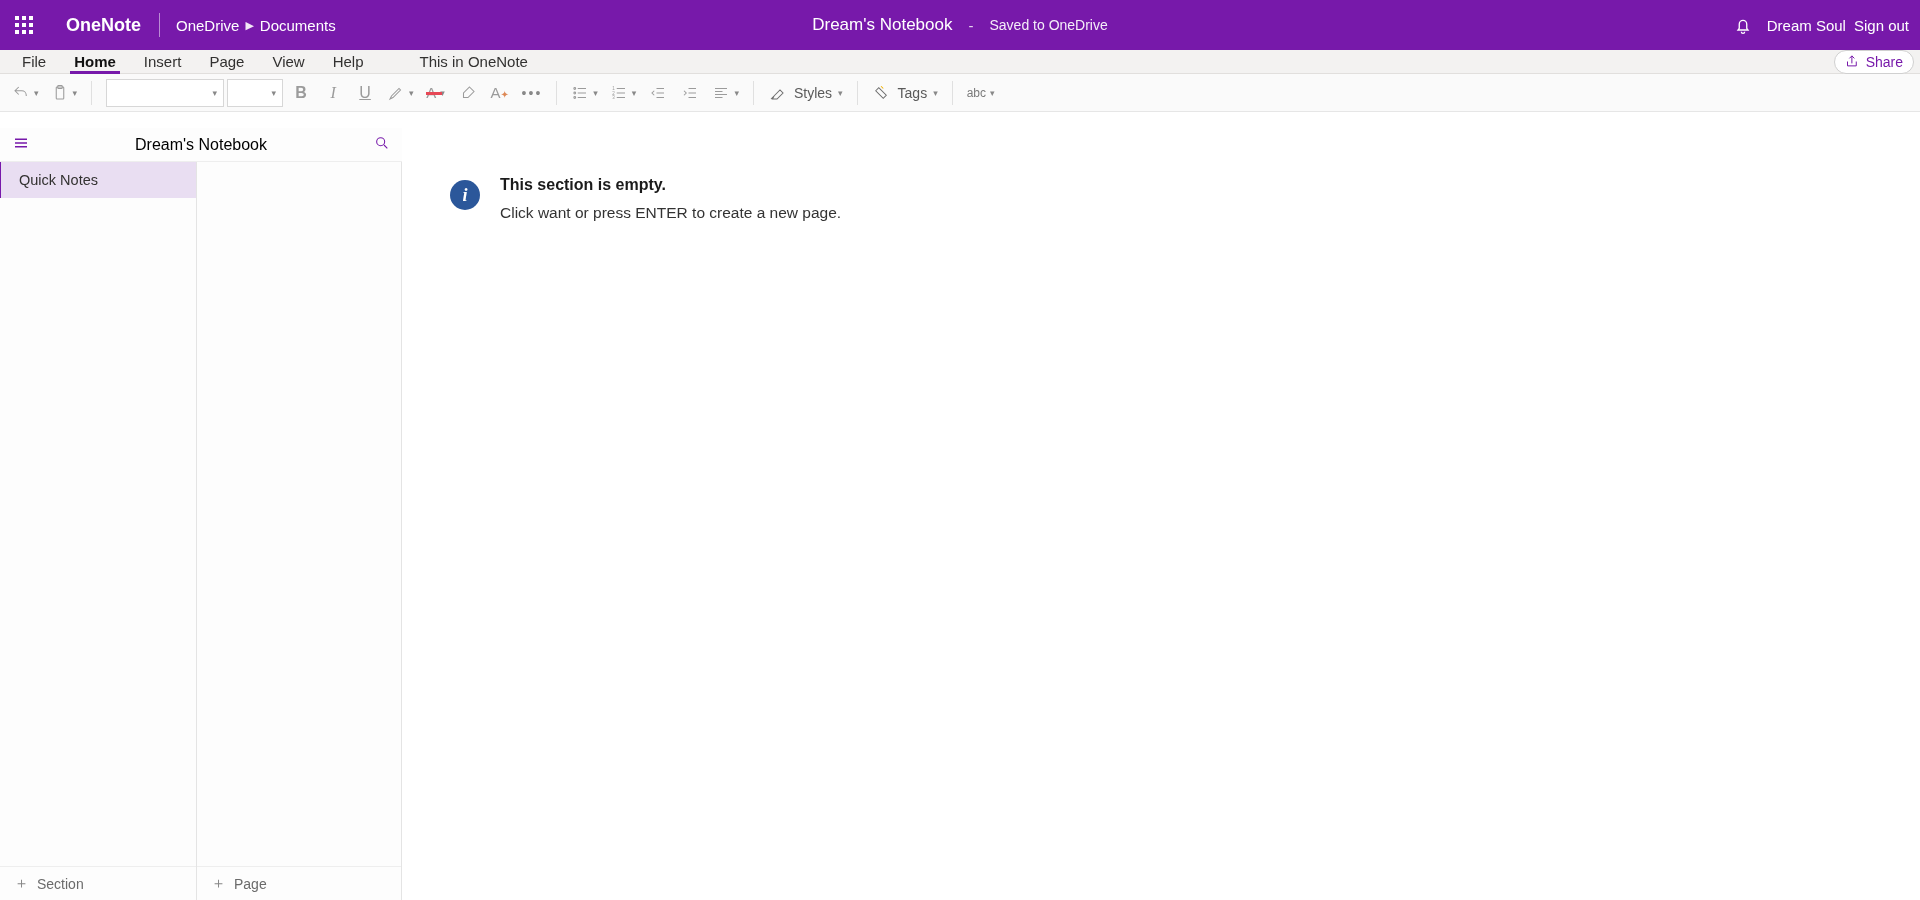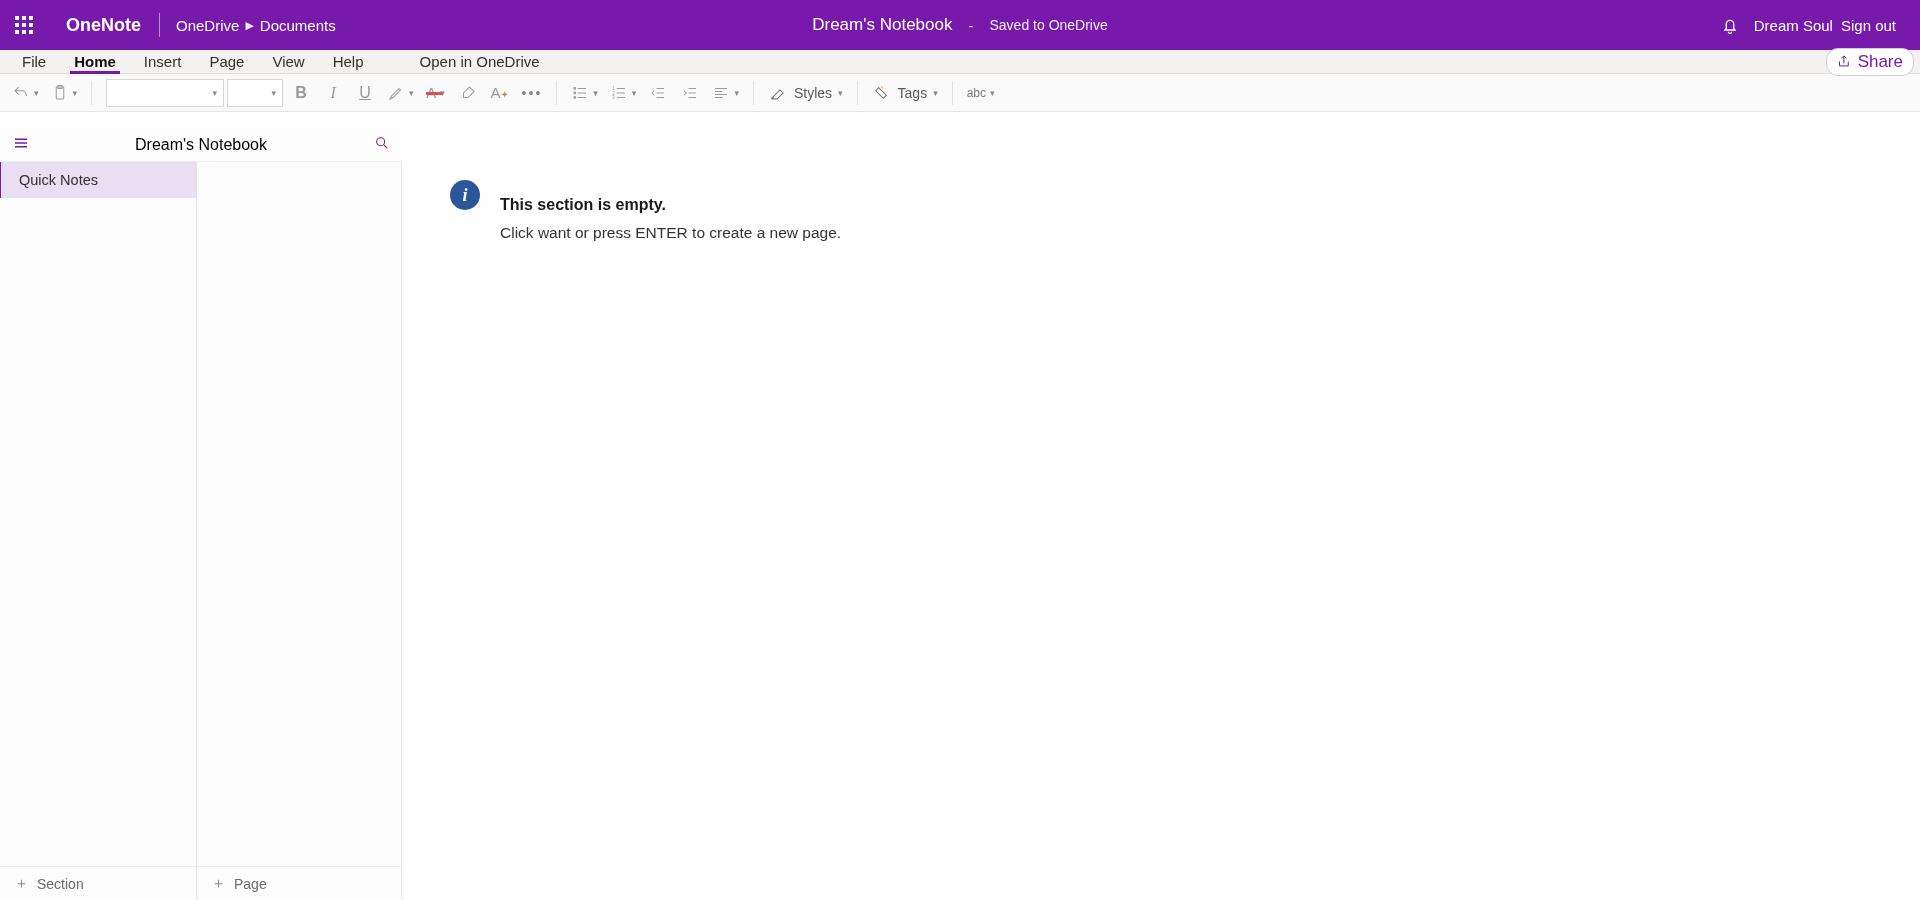--- a/index.html
+++ b/index.html
@@ -5,21 +5,21 @@
   * { box-sizing: border-box; margin: 0; padding: 0; font-family: "Segoe UI", Arial, sans-serif; }
   html, body { width: 100%; height: 100%; background: #fff; overflow: hidden; }
 
   
   .titlebar {
     height: 50px;
     background: #7719aa;
     color: #fff;
     display: flex;
     align-items: center;
-    padding: 0 16px 0 0;
+    padding: 0 3px 0 0;
     font-size: 15px;
   }
   .waffle {
     width: 48px; height: 50px;
     display: flex; justify-content: center; align-items: center;
     cursor: pointer;
   }
   .waffle-grid {
     display: grid; grid-template-columns: repeat(3,4px); grid-template-rows: repeat(3,4px);
     gap: 3px;
@@ -51,21 +51,21 @@
     height:3px; background:#7719aa;
   }
   .tellme { display:flex; align-items:center; gap:10px; margin-left:24px; color:#555; }
   .bulb svg { width:16px; height:16px; stroke:#555; fill:none; stroke-width:1.4; }
   .tellme input {
     border:none; background:transparent; outline:none; font-size:15px; color:#323130; width:260px;
   }
   .share-btn {
     position:absolute; right:6px; top:50%; transform:translateY(-50%);
     border:1px solid #d0d0d0; background:#fff; color:#7719aa;
-    padding:3px 10px; font-size:17px; display:flex; align-items:center; gap:6px;
+    padding:3px 10px; font-size:14px; display:flex; align-items:center; gap:6px;
     cursor:pointer; border-radius:12px;
   }
   .share-btn svg { width:15px; height:15px; stroke:#7719aa; fill:none; stroke-width:1.6; }
 
   
   .ribbon-cmds {
     height:38px; background:#fafafa; border-bottom:1px solid #e6e6e6;
     display:flex; align-items:center; padding:0 8px; gap:4px;
     color:#a6a6a6; font-size:14px;
   }
@@ -113,21 +113,21 @@
   .empty {
     position:absolute; left:48px; top:48px; display:flex; gap:20px;
     color:#1b1b1b;
   }
   .info-badge {
     width:30px; height:30px; border-radius:50%; background:#2b579a;
     display:flex; align-items:center; justify-content:center;
     color:#fff; font-family:Georgia,serif; font-style:italic; font-weight:700; font-size:18px;
     flex:0 0 auto; margin-top:4px;
   }
-  .empty h3 { font-size:16px; font-weight:600; margin-bottom:10px;margin-top:20px; }
+  .empty h3 { font-size:16px; font-weight:600; margin-bottom:10px; }
   .empty p  { font-size:15.5px; color:#333; }
 
   .body { }
 
   
   .body .combined-header {
     position:absolute; top:0; left:0; width:402px; height:34px;
     display:flex; align-items:center; justify-content:center;
     background:#fdfdfd; border-bottom:1px solid #eee; z-index:5;
   }
@@ -179,21 +179,21 @@
   </div>
 </div>
 
 <div class="ribbon-tabs">
   <div class="rtab">File</div>
   <div class="rtab active">Home</div>
   <div class="rtab">Insert</div>
   <div class="rtab">Page</div>
   <div class="rtab">View</div>
   <div class="rtab">Help</div>
-  <div class="rtab" style="margin-left:28px">Open in OneDrive</div>
+  <div class="rtab" style="margin-left:28px">This in OneNote</div>
 
 
   <div class="share-btn">
     <svg viewBox="0 0 24 24">
         <path d="M4 12v7h14v-7M11 3v12M7 7l4-4 4 4"></path>
       </svg>
     <span>Share</span>
   </div>
 </div>
 

